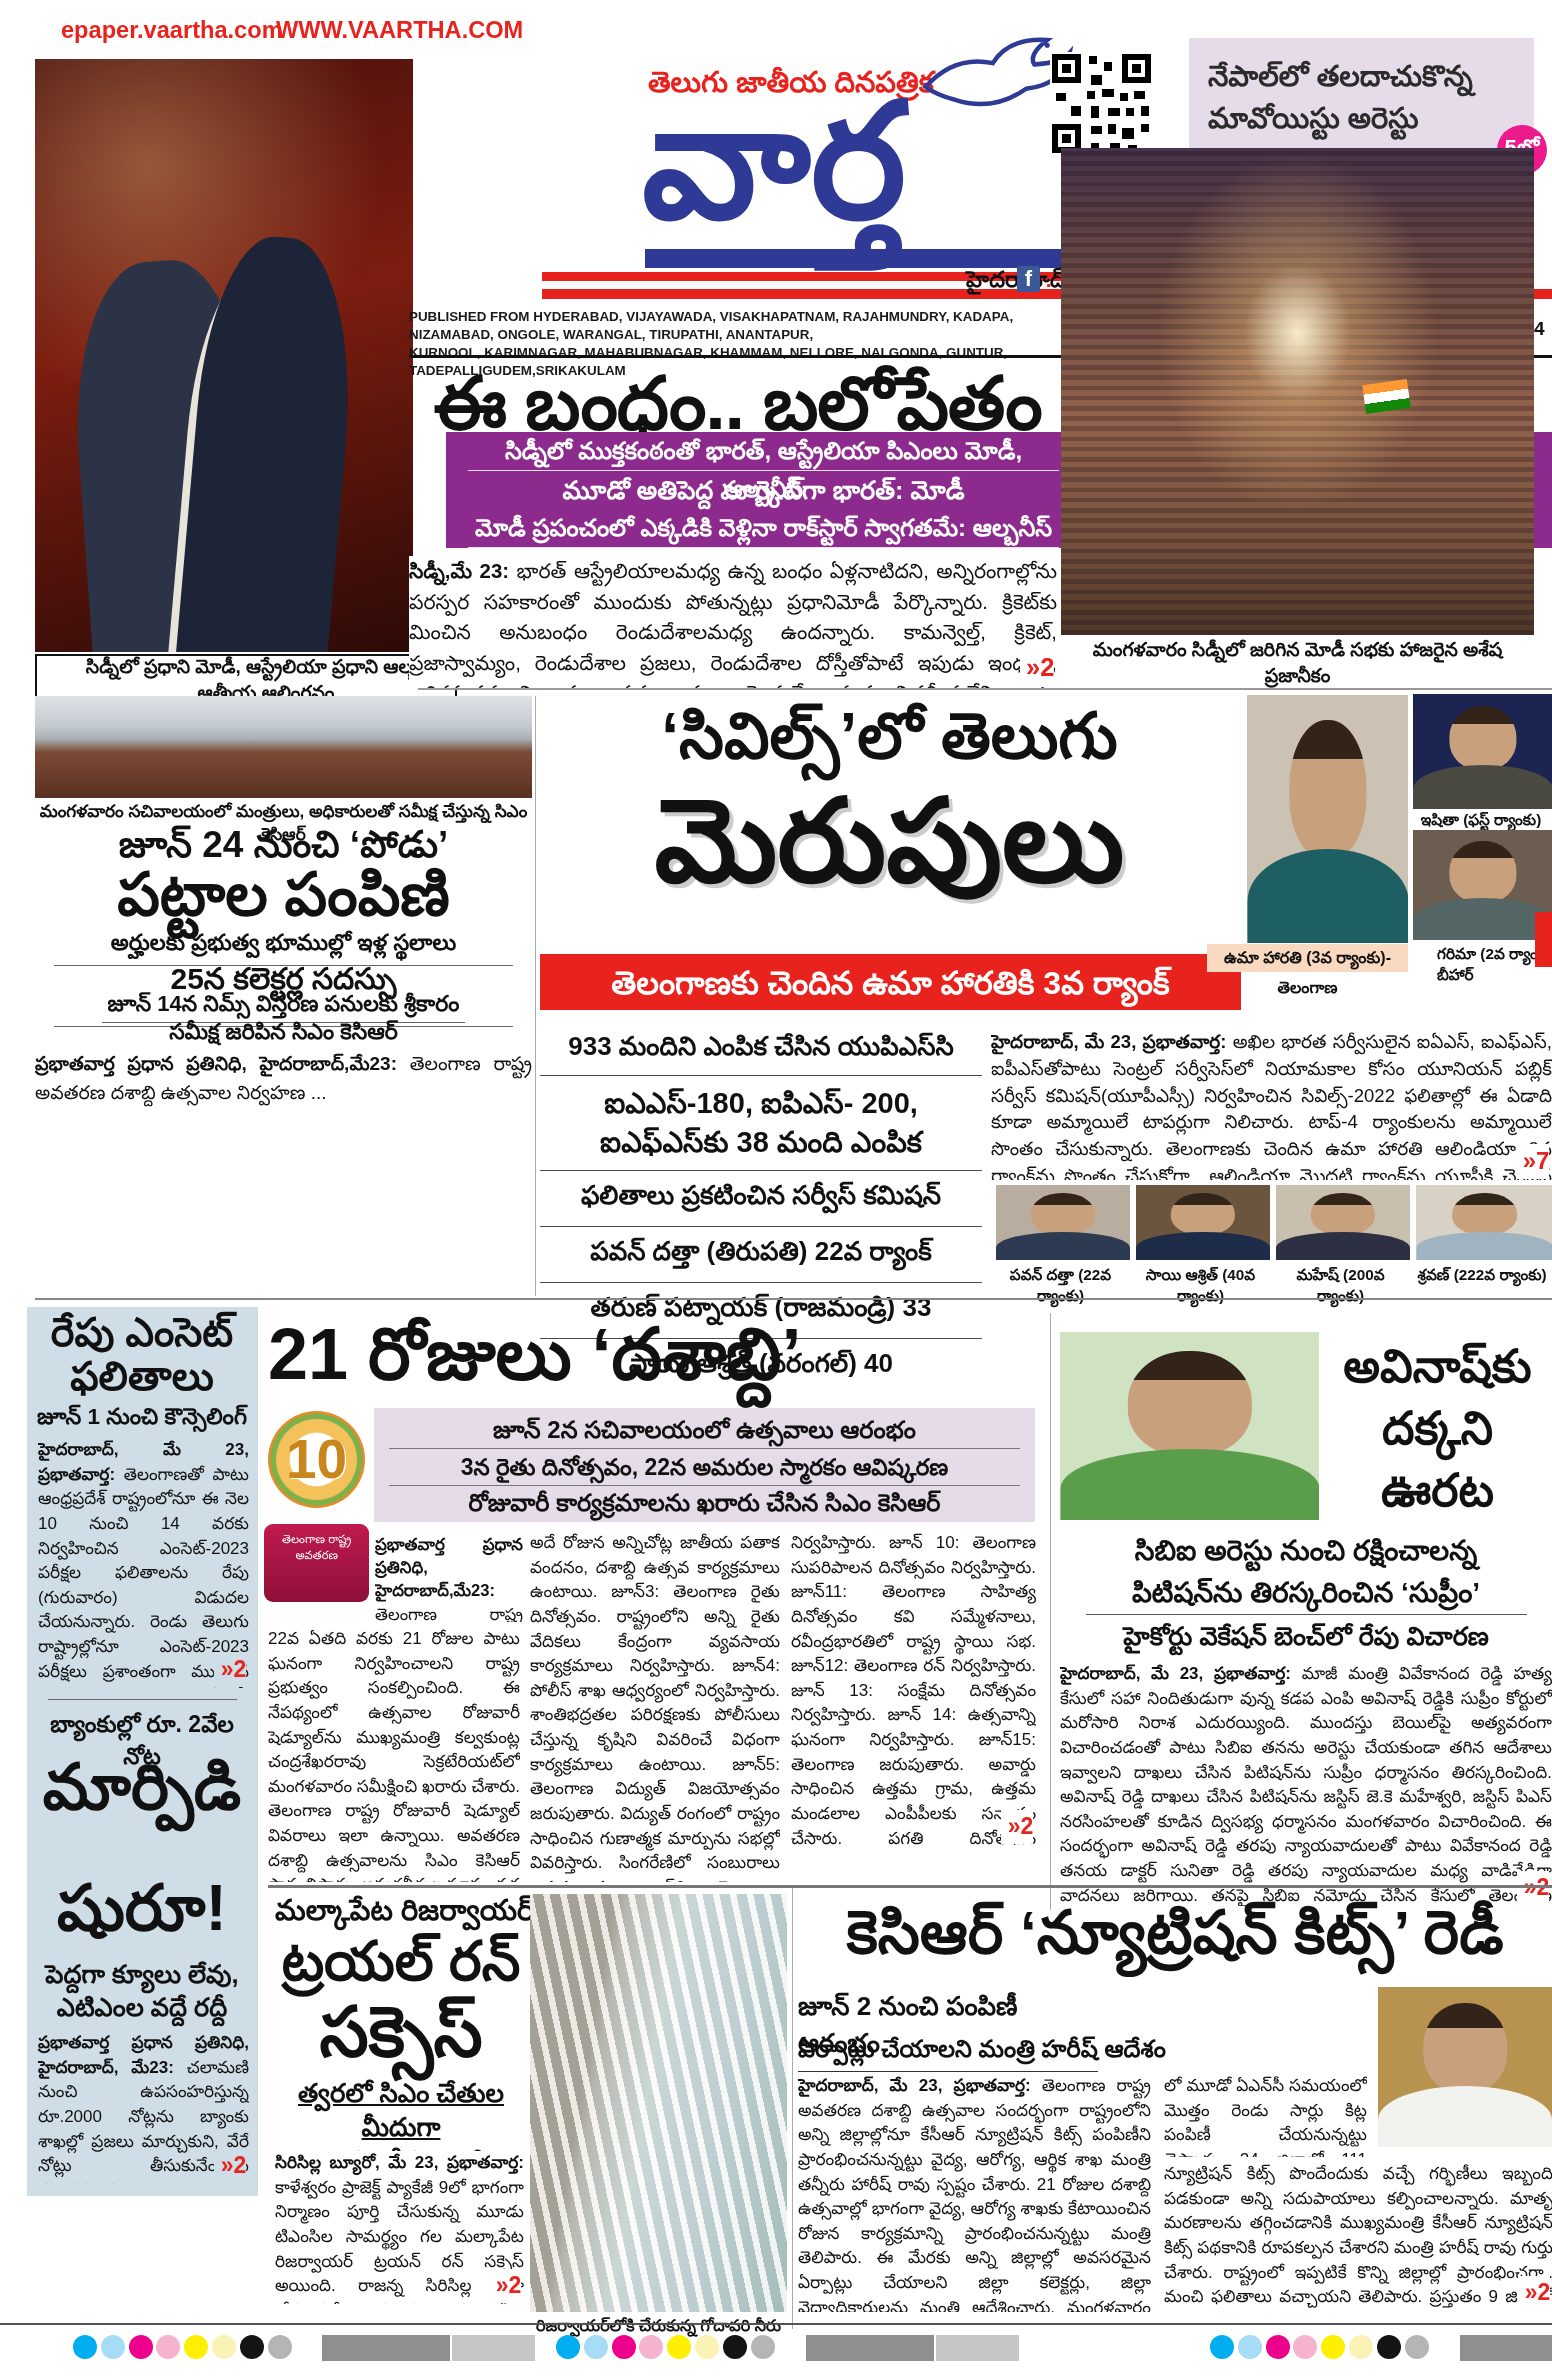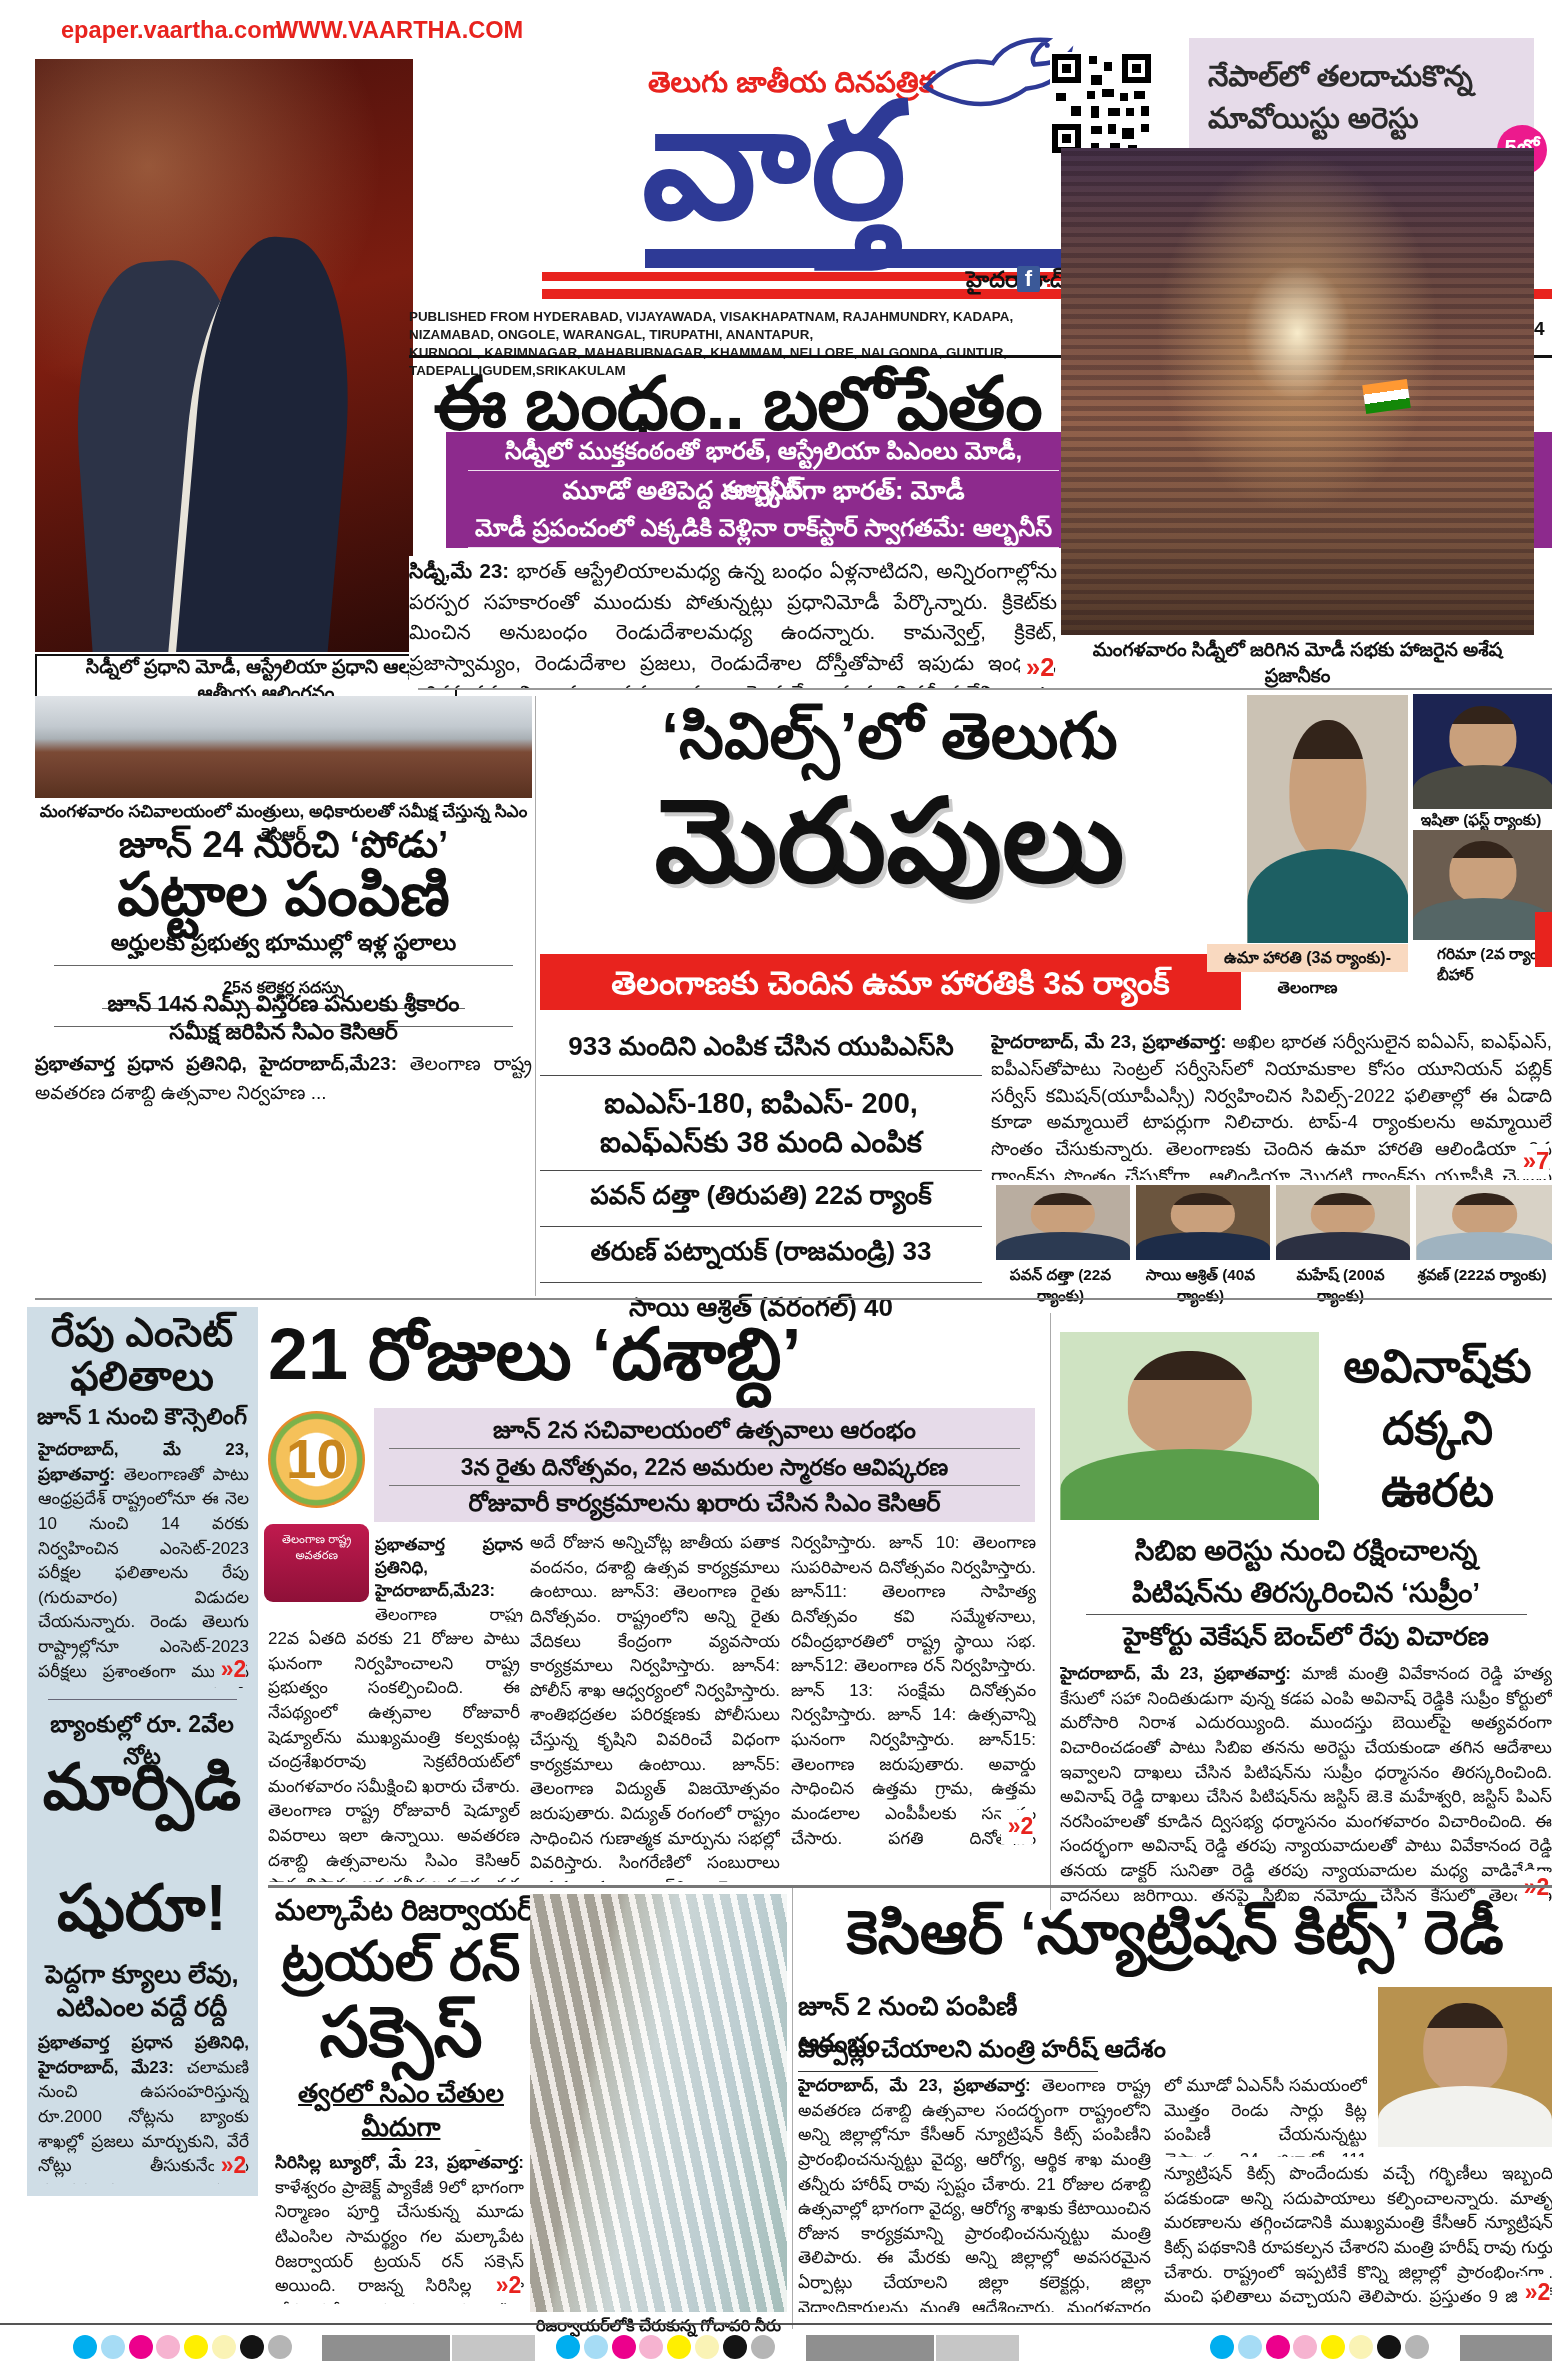--- a/index.html
+++ b/index.html
@@ -131,21 +131,21 @@
   <span class="jump" style="font-size:25.5px;">»2</span>
 </div>
 
 <div class="abs" style="left:418px;top:688px;width:1134px;height:1.9px;background:#999;"></div>
 
 <div class="abs photo ph-meeting" style="left:35px;top:696px;width:497px;height:102px;"></div>
 <div class="abs cap ctr" style="left:35px;top:802px;width:497px;font-size:17px;">మంగళవారం సచివాలయంలో మంత్రులు, అధికారులతో సమీక్ష చేస్తున్న సిఎం కెసిఆర్</div>
 <div class="abs xb ctr" style="left:35px;top:824px;width:497px;font-size:37px;">జూన్ 24 నుంచి ‘పోడు’</div>
 <div class="abs xb ctr" style="left:35px;top:860px;width:497px;font-size:60px;">పట్టాల పంపిణి</div>
 <div class="abs b ctr" style="left:54px;top:930px;width:459px;font-size:22.4px;border-bottom:1.3px solid #666;padding-bottom:3.8px;">అర్హులకు ప్రభుత్వ భూముల్లో ఇళ్ల స్థలాలు</div>
-<div class="abs b ctr" style="left:102px;top:962px;width:363px;font-size:16px;border-bottom:1.3px solid #666;padding-bottom:7px;margin-top:17px;">25న కలెక్టర్ల సదస్సు</div>
+<div class="abs b ctr" style="left:102px;top:962px;width:363px;font-size:30px;border-bottom:1.3px solid #666;padding-bottom:19px;">25న కలెక్టర్ల సదస్సు</div>
 <div class="abs b ctr" style="left:54px;top:991px;width:459px;font-size:22px;border-bottom:1.3px solid #666;padding-bottom:3.8px;">జూన్ 14న నిమ్స్ విస్తరణ పనులకు శ్రీకారం</div>
 <div class="abs b ctr" style="left:102px;top:1019px;width:363px;font-size:22px;">సమీక్ష జరిపిన సిఎం కెసిఆర్</div>
 <div class="abs jst clip" style="left:35px;top:1050px;width:497px;height:243px;font-size:19px;line-height:1.5;">
   <span class="b">ప్రభాతవార్త ప్రధాన ప్రతినిధి, హైదరాబాద్,మే23:</span>
   <span>తెలంగాణ రాష్ట్ర అవతరణ దశాబ్ది ఉత్సవాల నిర్వహణ ...</span>
 </div>
 <div class="abs" style="left:535px;top:696px;width:1.3px;height:600px;background:#aaa;"></div>
 
 <div class="abs xb ctr" style="left:540px;top:699px;width:699px;font-size:64px;white-space:nowrap;">‘సివిల్స్’లో తెలుగు</div>
 <div class="abs xb ctr" style="left:540px;top:774px;width:699px;font-size:116px;text-shadow:3.8px 3.8px 0 #ccc;">మెరుపులు</div>
@@ -157,20 +157,21 @@
 </div>
 <div class="abs photo portrait" style="left:1413px;top:694px;width:140px;height:115px;--cloth:#4a4a42;background:#1c2452;"></div>
 <div class="abs cap ctr" style="left:1410px;top:811px;width:142px;font-size:15.3px;">ఇషితా (ఫస్ట్ ర్యాంకు) యుపి</div>
 <div class="abs photo portrait" style="left:1413px;top:830px;width:140px;height:110px;--cloth:#566;background:#6b5d50;"></div>
 <div class="abs cap" style="left:1413px;top:945px;width:121px;font-size:15.3px;margin-left:24px;">గరిమా (2వ ర్యాంకు) బీహార్</div>
 <div class="abs" style="left:1535px;top:912px;width:17px;height:55px;background:#e8231e;"></div>
 
 <div class="abs" style="left:540px;top:1023px;width:442px;">
   <div class="b ctr bullet-row" style="font-size:26px;padding:7.7px 0;">933 మందిని ఎంపిక చేసిన యుపిఎస్‌సి</div>
   <div class="b ctr bullet-row" style="font-size:29px;padding:7.7px 0;line-height:1.35;">ఐఎఎస్-180, ఐపిఎస్- 200, ఐఎఫ్‌ఎస్‌కు 38 మంది ఎంపిక</div>
+  <div class="b ctr bullet-row" style="font-size:26px;padding:9px 0;">ఫలితాలు ప్రకటించిన సర్వీస్ కమిషన్</div>
   <div class="b ctr bullet-row" style="font-size:26px;padding:9px 0;">పవన్ దత్తా (తిరుపతి) 22వ ర్యాంక్</div>
   <div class="b ctr bullet-row" style="font-size:26px;padding:9px 0;text-align:center;">తరుణ్ పట్నాయక్ (రాజమండ్రి) 33</div>
   <div class="b ctr" style="font-size:26px;padding:9px 0;">సాయి ఆశ్రిత్ (వరంగల్) 40</div>
 </div>
 
 <div class="abs jst clip" style="left:991px;top:1029px;width:561px;height:151px;font-size:18.5px;line-height:1.45;background:#fff;">
   <span class="b">హైదరాబాద్, మే 23, ప్రభాతవార్త:</span>
   <span>అఖిల భారత సర్వీసులైన ఐఏఎస్, ఐఎఫ్ఎస్, ఐపీఎస్‌తోపాటు సెంట్రల్ సర్వీసెస్‌లో నియామకాల కోసం యూనియన్ పబ్లిక్ సర్వీస్ కమిషన్(యూపీఎస్సీ) నిర్వహించిన సివిల్స్-2022 ఫలితాల్లో ఈ ఏడాది కూడా అమ్మాయిలే టాపర్లుగా నిలిచారు. టాప్-4 ర్యాంకులను అమ్మాయిలే సొంతం చేసుకున్నారు. తెలంగాణకు చెందిన ఉమా హారతి ఆలిండియా 3వ ర్యాంక్‌ను సొంతం చేసుకోగా.. ఆలిండియా మొదటి ర్యాంక్‌ను యూపీకి చెందిన ఇషితా కిశోర్ సొంతం చేసుకుంది. రెండో ర్యాంక్‌ను బీహార్‌కు చెందిన గరిమా లోహియా, 3వ ర్యాంక్‌ను తెలంగాణకు చెందిన ఉమా హారతి, 4వ ర్యాంక్‌ను యూపీకి చెందిన స్మృతి మిశ్రా సొంతం చేసుకున్నారు. సివిల్స్ ర్యాంకుల్లో రెండు తెలుగు రాష్ట్రాలకు చెందిన అభ్యర్థులు ర్యాంకులను సొంతం చేసుకున్నారు.</span>
   <span class="jump" style="font-size:24px;">»7</span>
 </div>

